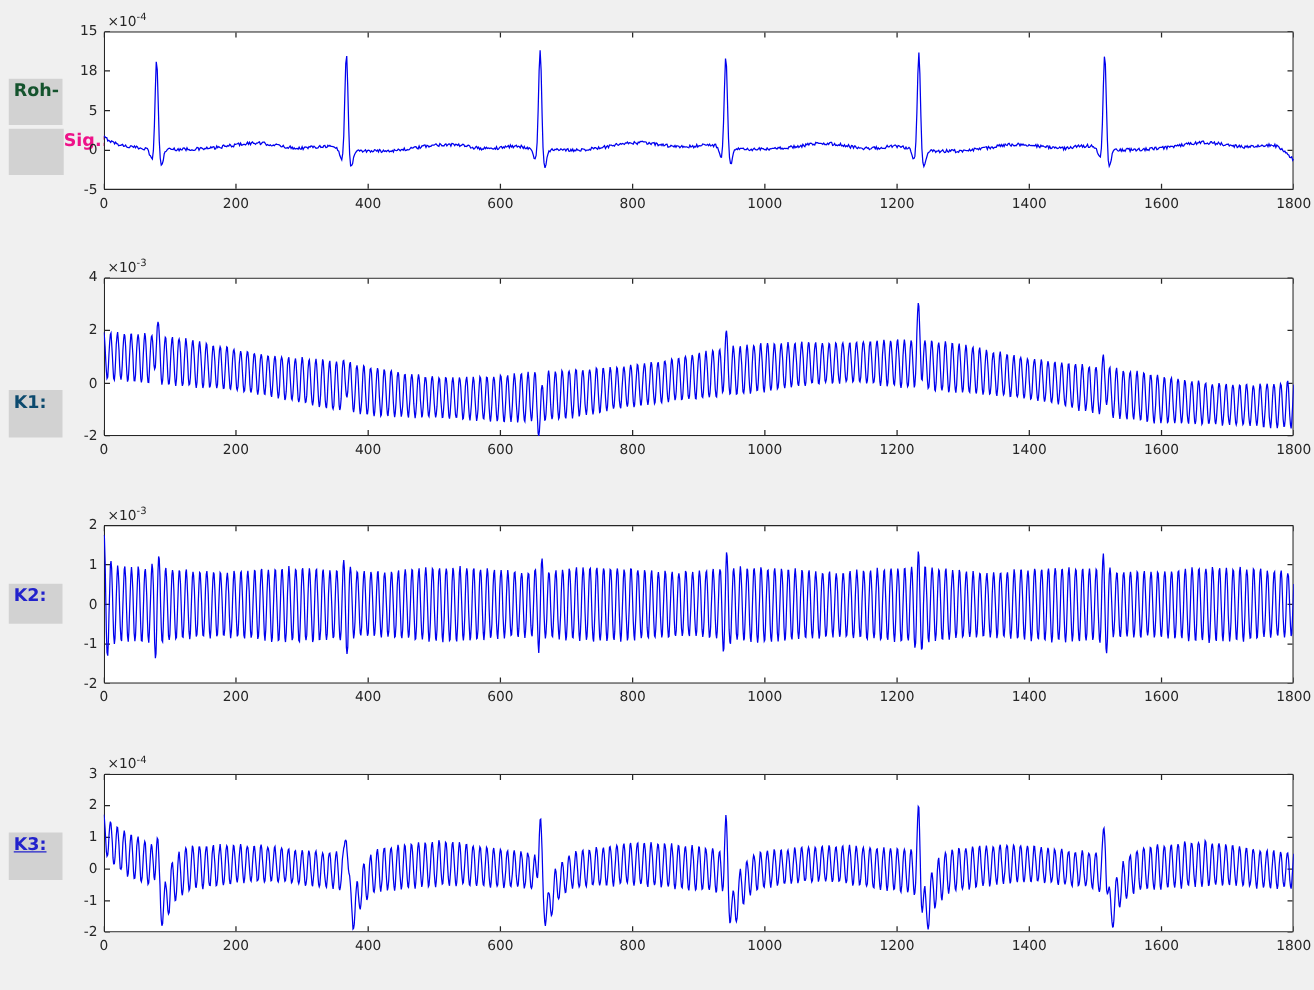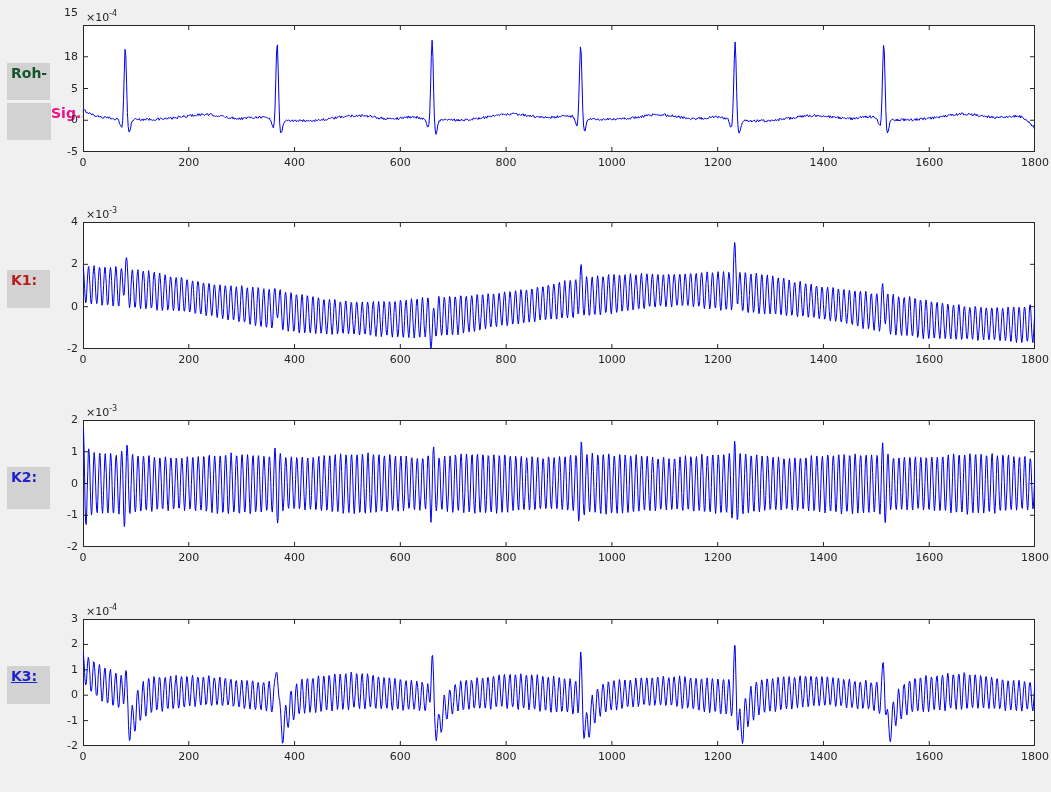--- a/index.html
+++ b/index.html
@@ -7,21 +7,21 @@
   .fig{position:relative;width:1051px;height:792px;background:#f0f0f0;overflow:hidden;}
   .side-label{
     position:absolute;left:7px;width:43px;height:37px;
     background:#d2d2d2;box-sizing:border-box;
     font-weight:bold;font-size:14px;line-height:16px;
     padding:2px 0 0 4px;letter-spacing:0px;
   }
   .sl-roh{top:63px;}
   .sl-sig{top:103px;}
   .sl-k1{top:270px;height:38px;}
-  .sl-k2{top:467px;height:42px;}
+  .sl-k2{top:467px;height:32px;}
   .sl-k3{top:666px;height:38px;}
   .subplot{position:absolute;left:0;width:1051px;}
   .sp-0{top:0;height:170px;}
   .sp-1{top:197px;height:170px;}
   .sp-2{top:395px;height:170px;}
   .sp-3{top:594px;height:175px;}
   .plot-svg{position:absolute;background:#ffffff;}
   .tick-label{
     position:absolute;font-size:11px;color:#262626;white-space:nowrap;
   }
@@ -32,21 +32,21 @@
   }
   .offset-label sup{font-size:8px;}
 </style>
 </head>
 <body>
 
 <div class="fig">
 
   <div class="side-label sl-roh" style="color: #14532d; background: rgb(210, 210, 210);">Roh-</div>
   <div class="side-label sl-sig" style="color: rgb(238, 18, 137); background: rgb(210, 210, 210); padding-left: 44px;">Sig.:</div>
-  <div class="side-label sl-k1" style="color: #b91c1c; background: rgb(210, 210, 210);">K1:</div>
+  <div class="side-label sl-k1" style="color: #0c4a6e; background: rgb(210, 210, 210); margin-top: 42px;">K1:</div>
   <div class="side-label sl-k2" style="color: rgb(34, 34, 204); background: rgb(210, 210, 210);">K2:</div>
   <div class="side-label sl-k3" style="color: rgb(34, 34, 204); background: rgb(210, 210, 210); text-decoration: underline;">K3:</div>
 
   <div class="subplot sp-0">
       <svg width="952" height="127" viewBox="0 0 952 127" class="plot-svg" style="left: 83px; top: 25px;">
         <rect x="0.5" y="0.5" width="951" height="126" fill="#ffffff" stroke="#262626" stroke-width="1"></rect>
         <line x1="0" y1="126" x2="0" y2="122" stroke="#262626" stroke-width="1"></line>
         <line x1="0" y1="1" x2="0" y2="5" stroke="#262626" stroke-width="1"></line>
         <line x1="105.77777777777777" y1="126" x2="105.77777777777777" y2="122" stroke="#262626" stroke-width="1"></line>
         <line x1="105.77777777777777" y1="1" x2="105.77777777777777" y2="5" stroke="#262626" stroke-width="1"></line>
@@ -85,21 +85,21 @@
       <div class="tick-label x-tick" style="left: 481.111px; top: 156px; color: rgb(38, 38, 38);">800</div>
       <div class="tick-label x-tick" style="left: 586.889px; top: 156px; color: rgb(38, 38, 38);">1000</div>
       <div class="tick-label x-tick" style="left: 692.667px; top: 156px; color: rgb(38, 38, 38);">1200</div>
       <div class="tick-label x-tick" style="left: 798.444px; top: 156px; color: rgb(38, 38, 38);">1400</div>
       <div class="tick-label x-tick" style="left: 904.222px; top: 156px; color: rgb(38, 38, 38);">1600</div>
       <div class="tick-label x-tick" style="left: 1010px; top: 156px; color: rgb(38, 38, 38);">1800</div>
       <div class="tick-label y-tick" style="left: 44px; top: 145px; color: rgb(38, 38, 38);">-5</div>
       <div class="tick-label y-tick" style="left: 44px; top: 113.25px; color: rgb(38, 38, 38);">0</div>
       <div class="tick-label y-tick" style="left: 44px; top: 81.5px; color: rgb(38, 38, 38);">5</div>
       <div class="tick-label y-tick" style="left: 44px; top: 49.75px; color: rgb(38, 38, 38);">18</div>
-      <div class="tick-label y-tick" style="left: 44px; top: 6px; color: rgb(38, 38, 38);">15</div>
+      <div class="tick-label y-tick" style="left: 44px; top: 18px; color: rgb(38, 38, 38);">15</div>
       <div class="offset-label" style="left: 86px; top: 9px;"><span>×10</span><sup>-4</sup></div>
     </div>
   <div class="subplot sp-1">
       <svg width="952" height="127" viewBox="0 0 952 127" class="plot-svg" style="left: 83px; top: 25px;">
         <rect x="0.5" y="0.5" width="951" height="126" fill="#ffffff" stroke="#262626" stroke-width="1"></rect>
         <line x1="0" y1="126" x2="0" y2="122" stroke="#262626" stroke-width="1"></line>
         <line x1="0" y1="1" x2="0" y2="5" stroke="#262626" stroke-width="1"></line>
         <line x1="105.77777777777777" y1="126" x2="105.77777777777777" y2="122" stroke="#262626" stroke-width="1"></line>
         <line x1="105.77777777777777" y1="1" x2="105.77777777777777" y2="5" stroke="#262626" stroke-width="1"></line>
         <line x1="211.55555555555554" y1="126" x2="211.55555555555554" y2="122" stroke="#262626" stroke-width="1"></line>

